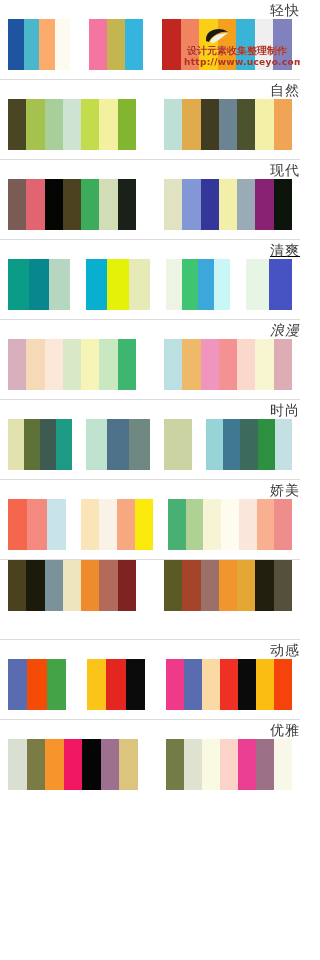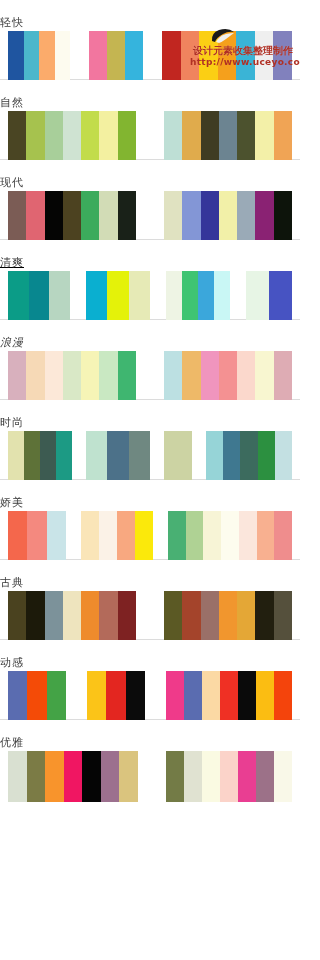--- a/index.html
+++ b/index.html
@@ -24,28 +24,28 @@
   .palette-row {
     position: relative;
     box-sizing: border-box;
     border-bottom: 1px solid #dcdcdc;
     padding: 0;
     background: #ffffff;
   }
   .palette-row:last-child { border-bottom: none; font-family: Liberation Serif, serif; }
 
   .row-title {
-    text-align: left;
-    font-size: 11px;
+    text-align: right;
+    font-size: 14px;
     line-height: 17px;
     height: 17px;
     color: #3a3a3a;
     letter-spacing: 1px;
     font-weight: 500;
-    padding-top: 14px;
+    padding-top: 2px;
   }
   .groups {
     display: flex;
     flex-direction: row;
     align-items: stretch;
     height: 54px;
     padding: 0 8px 5px 8px;
     box-sizing: border-box;
     gap: 0;
   }
@@ -57,21 +57,21 @@
   .gap {
     flex: 0 0 auto;
   }
   .swatch {
     height: 100%;
     flex: 0 0 auto;
   }
   
   #watermark {
     position: absolute;
-    left: 190px;
+    left: 184px;
     top: 26px;
     width: 112px;
     height: 50px;
     pointer-events: none;
     z-index: 5;
   }
   #wm-logo {
     position: absolute;
     left: 20px;
     top: 0px;
@@ -284,21 +284,20 @@
             <div class="swatch" title="#afd294" style="background: rgb(175, 210, 148); width: 17.7143px;"></div>
             <div class="swatch" title="#f7f4d6" style="background: rgb(247, 244, 214); width: 17.7143px;"></div>
             <div class="swatch" title="#fdfcee" style="background: rgb(253, 252, 238); width: 17.7143px;"></div>
             <div class="swatch" title="#fbe6dc" style="background: rgb(251, 230, 220); width: 17.7143px;"></div>
             <div class="swatch" title="#f8b090" style="background: rgb(248, 176, 144); width: 17.7143px;"></div>
             <div class="swatch" title="#ef8d8d" style="background: rgb(239, 141, 141); width: 17.7143px;"></div>
           </div>
         </div>
       </div>
       <div class="palette-row" style="height: 80px;">
-        <div class="row-title">古典</div>
         <div class="groups" style="height: 56px;">
           <div class="group" style="width: 128px;">
             <div class="swatch" title="#4a421f" style="background: rgb(74, 66, 31); width: 18.2857px;"></div>
             <div class="swatch" title="#1c1a0a" style="background: rgb(28, 26, 10); width: 18.2857px;"></div>
             <div class="swatch" title="#7c929a" style="background: rgb(124, 146, 154); width: 18.2857px;"></div>
             <div class="swatch" title="#eee4be" style="background: rgb(238, 228, 190); width: 18.2857px;"></div>
             <div class="swatch" title="#ee8b2c" style="background: rgb(238, 139, 44); width: 18.2857px;"></div>
             <div class="swatch" title="#b36a5a" style="background: rgb(179, 106, 90); width: 18.2857px;"></div>
             <div class="swatch" title="#7e2222" style="background: rgb(126, 34, 34); width: 18.2857px;"></div>
           </div>

